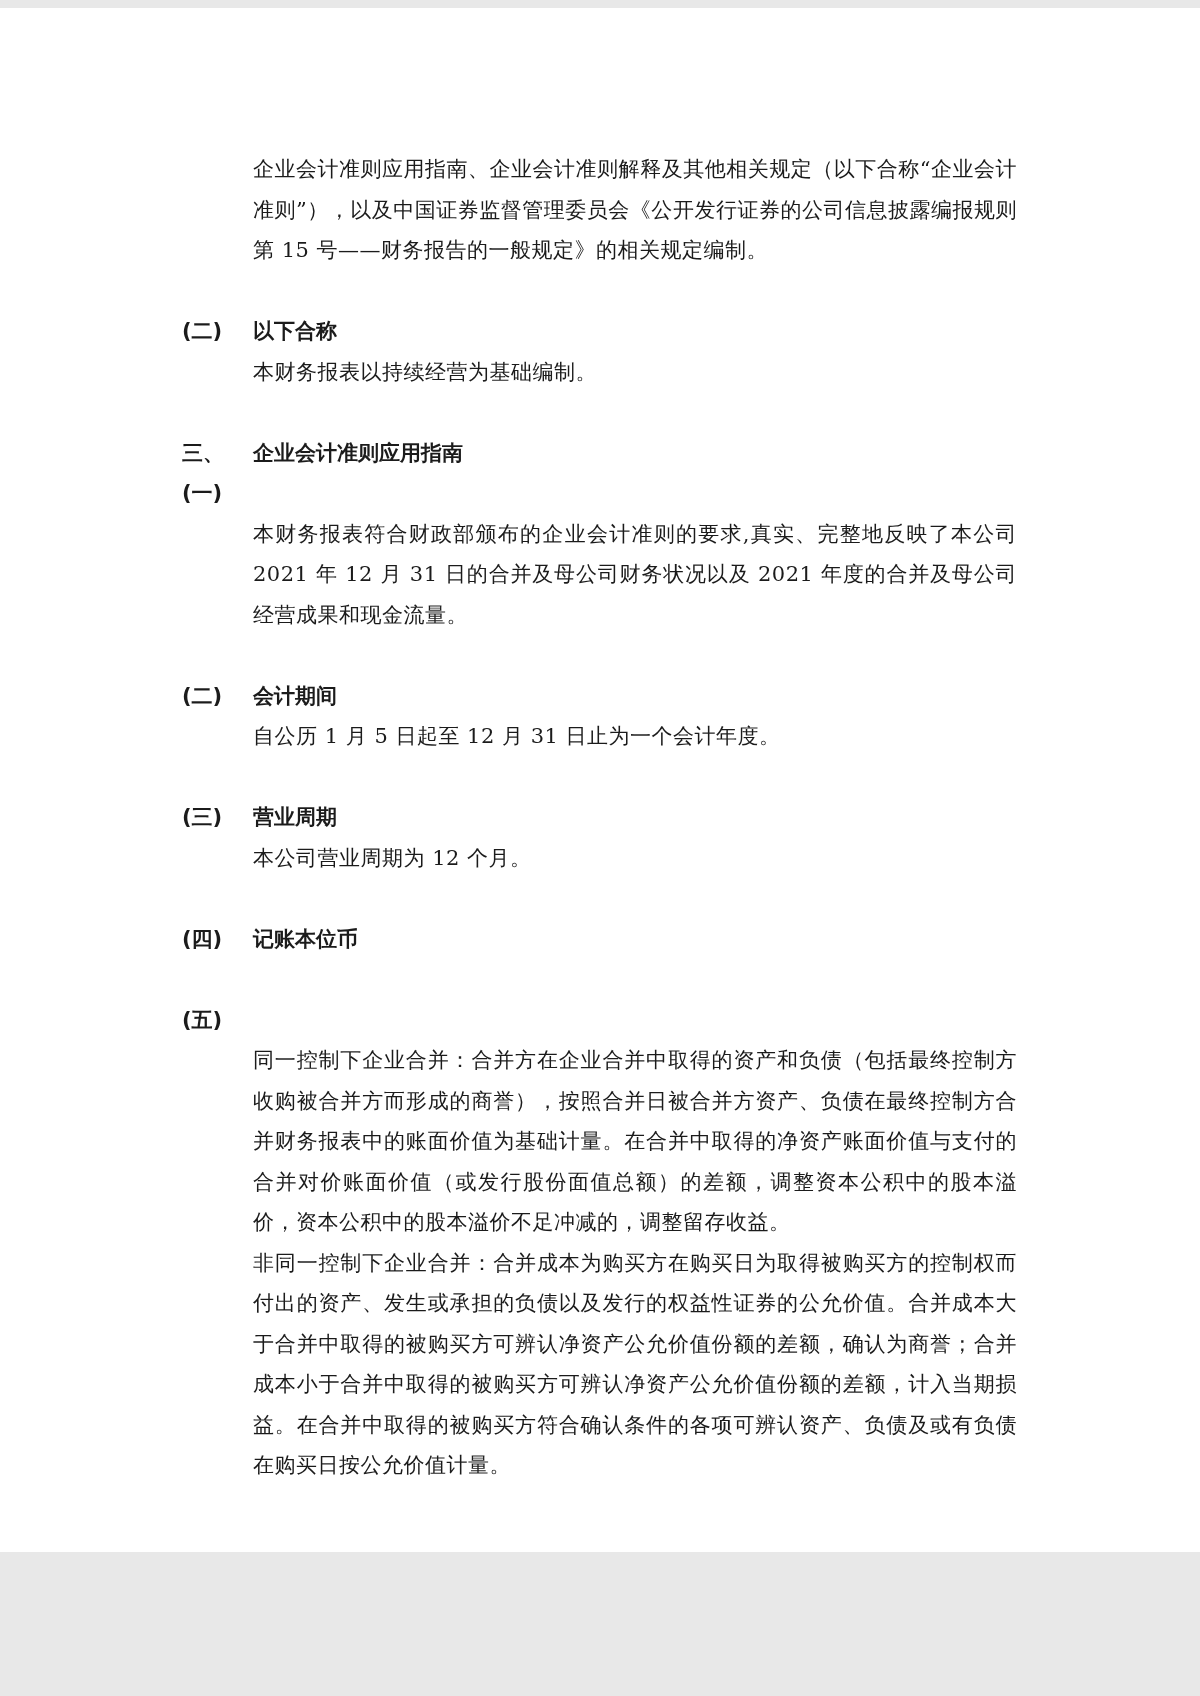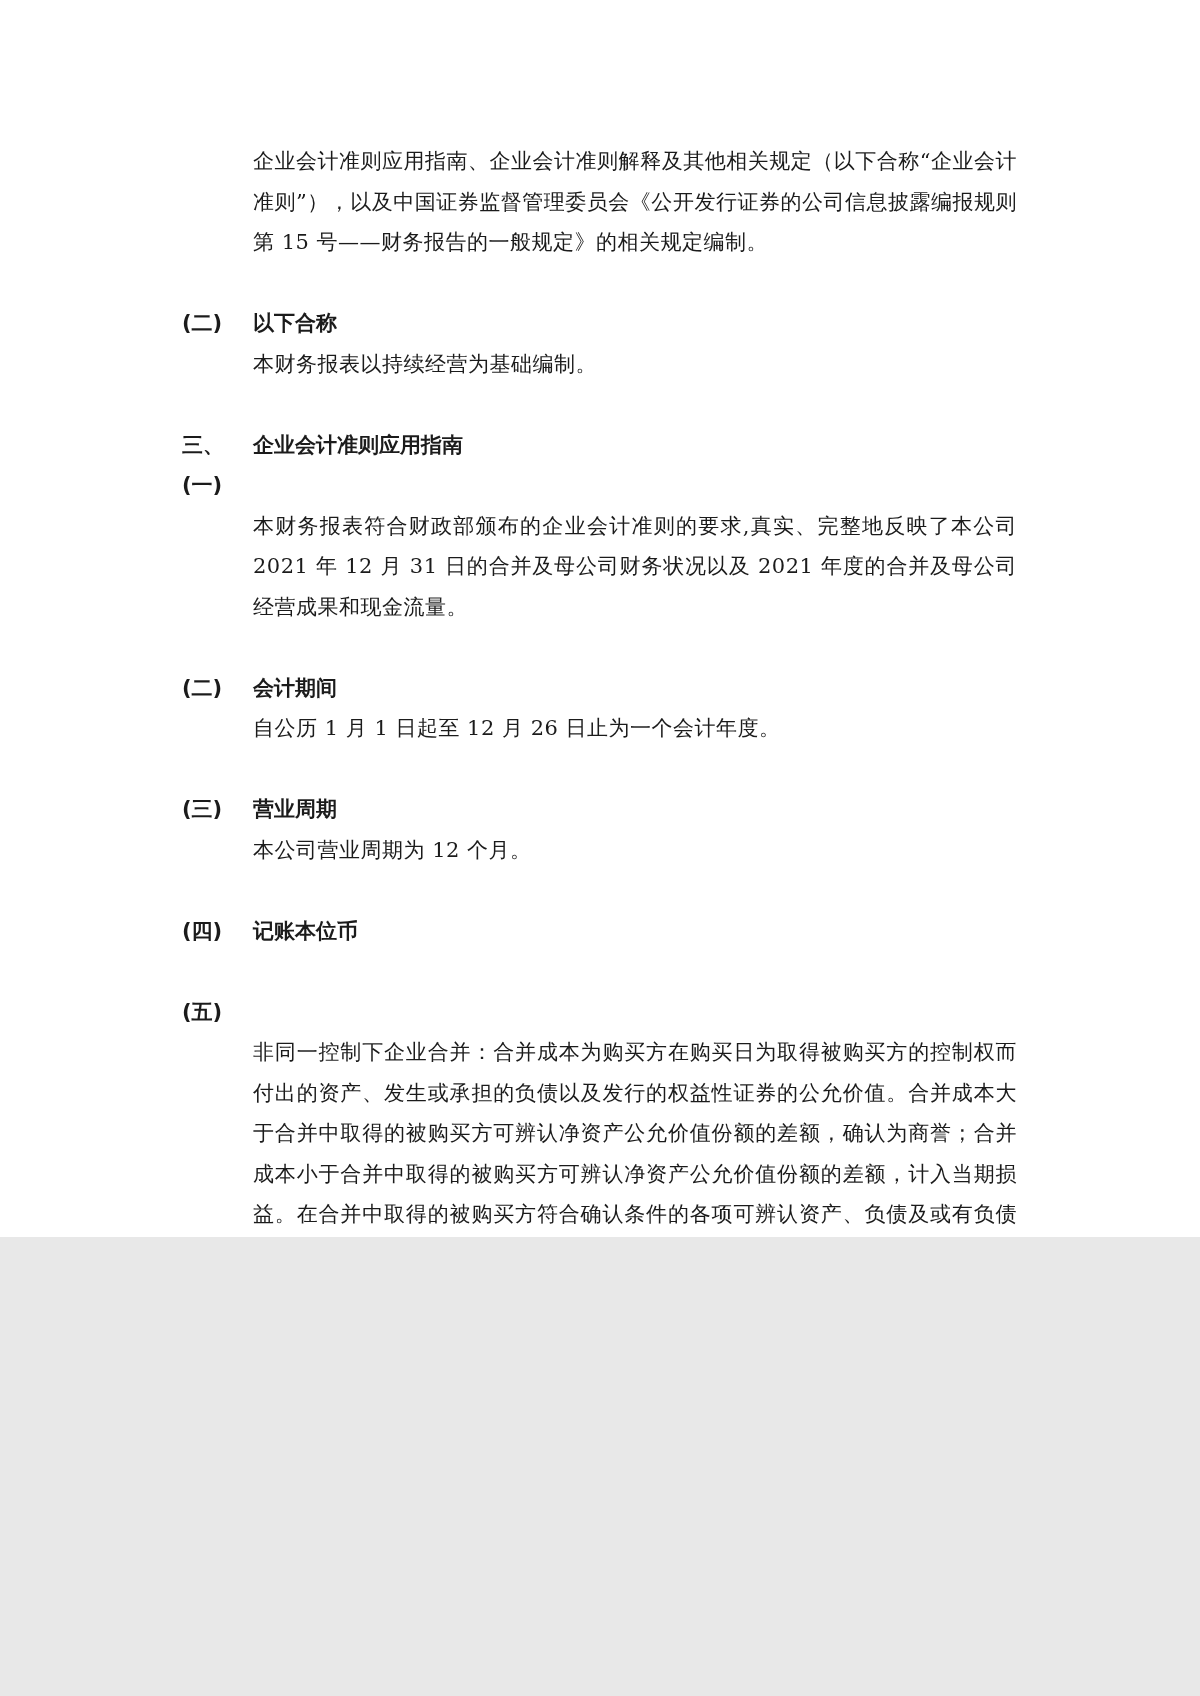--- a/index.html
+++ b/index.html
@@ -1,20 +1,20 @@
 <!DOCTYPE html>
 <html lang="zh"><head>
 <meta charset="utf-8">
 <style>
   html, body { margin: 0; padding: 0; background: #e8e8e8; }
   .page {
     position: relative;
     width: 1200px;
-    height: 1237px;
-    margin: 0 auto;
+    height: 1544px;
+    margin: 8px auto;
     background: #ffffff;
     color: #1b1b1b;
     overflow: hidden;
     font-family: "DejaVu Serif", serif;
   }
   .content {
     position: absolute;
     left: 182px;
     top: 141px;
     width: 836px;
@@ -84,21 +84,21 @@
         <span class="sec-label">(一)</span>
       </div>
       <p class="para">本财务报表符合财政部颁布的企业会计准则的要求,真实、完整地反映了本公司 2021 年 12 月 31 日的合并及母公司财务状况以及 2021 年度的合并及母公司经营成果和现金流量。</p>
     </div>
 
     <div class="sec">
       <div class="sec-head">
         <span class="sec-label">(二)</span>
         <span class="sec-title">会计期间</span>
       </div>
-      <p class="para">自公历 1 月 1 日起至 12 月 26 日止为一个会计年度。</p>
+      <p class="para">自公历 1 月 5 日起至 12 月 31 日止为一个会计年度。</p>
     </div>
 
     <div class="sec">
       <div class="sec-head">
         <span class="sec-label">(三)</span>
         <span class="sec-title">营业周期</span>
       </div>
       <p class="para">本公司营业周期为 12 个月。</p>
     </div>
 
@@ -106,19 +106,20 @@
       <div class="sec-head">
         <span class="sec-label">(四)</span>
         <span class="sec-title">记账本位币</span>
       </div>
     </div>
 
     <div class="sec">
       <div class="sec-head">
         <span class="sec-label">(五)</span>
       </div>
+      <p class="para">同一控制下企业合并：合并方在企业合并中取得的资产和负债（包括最终控制方收购被合并方而形成的商誉），按照合并日被合并方资产、负债在最终控制方合并财务报表中的账面价值为基础计量。在合并中取得的净资产账面价值与支付的合并对价账面价值（或发行股份面值总额）的差额，调整资本公积中的股本溢价，资本公积中的股本溢价不足冲减的，调整留存收益。</p>
       <p class="para">非同一控制下企业合并：合并成本为购买方在购买日为取得被购买方的控制权而付出的资产、发生或承担的负债以及发行的权益性证券的公允价值。合并成本大于合并中取得的被购买方可辨认净资产公允价值份额的差额，确认为商誉；合并成本小于合并中取得的被购买方可辨认净资产公允价值份额的差额，计入当期损益。在合并中取得的被购买方符合确认条件的各项可辨认资产、负债及或有负债在购买日按公允价值计量。</p>
     </div>
 
   </div>
 
   <div class="footer">财务报表附注 第2页</div>
 </div>
 
 </body></html>

